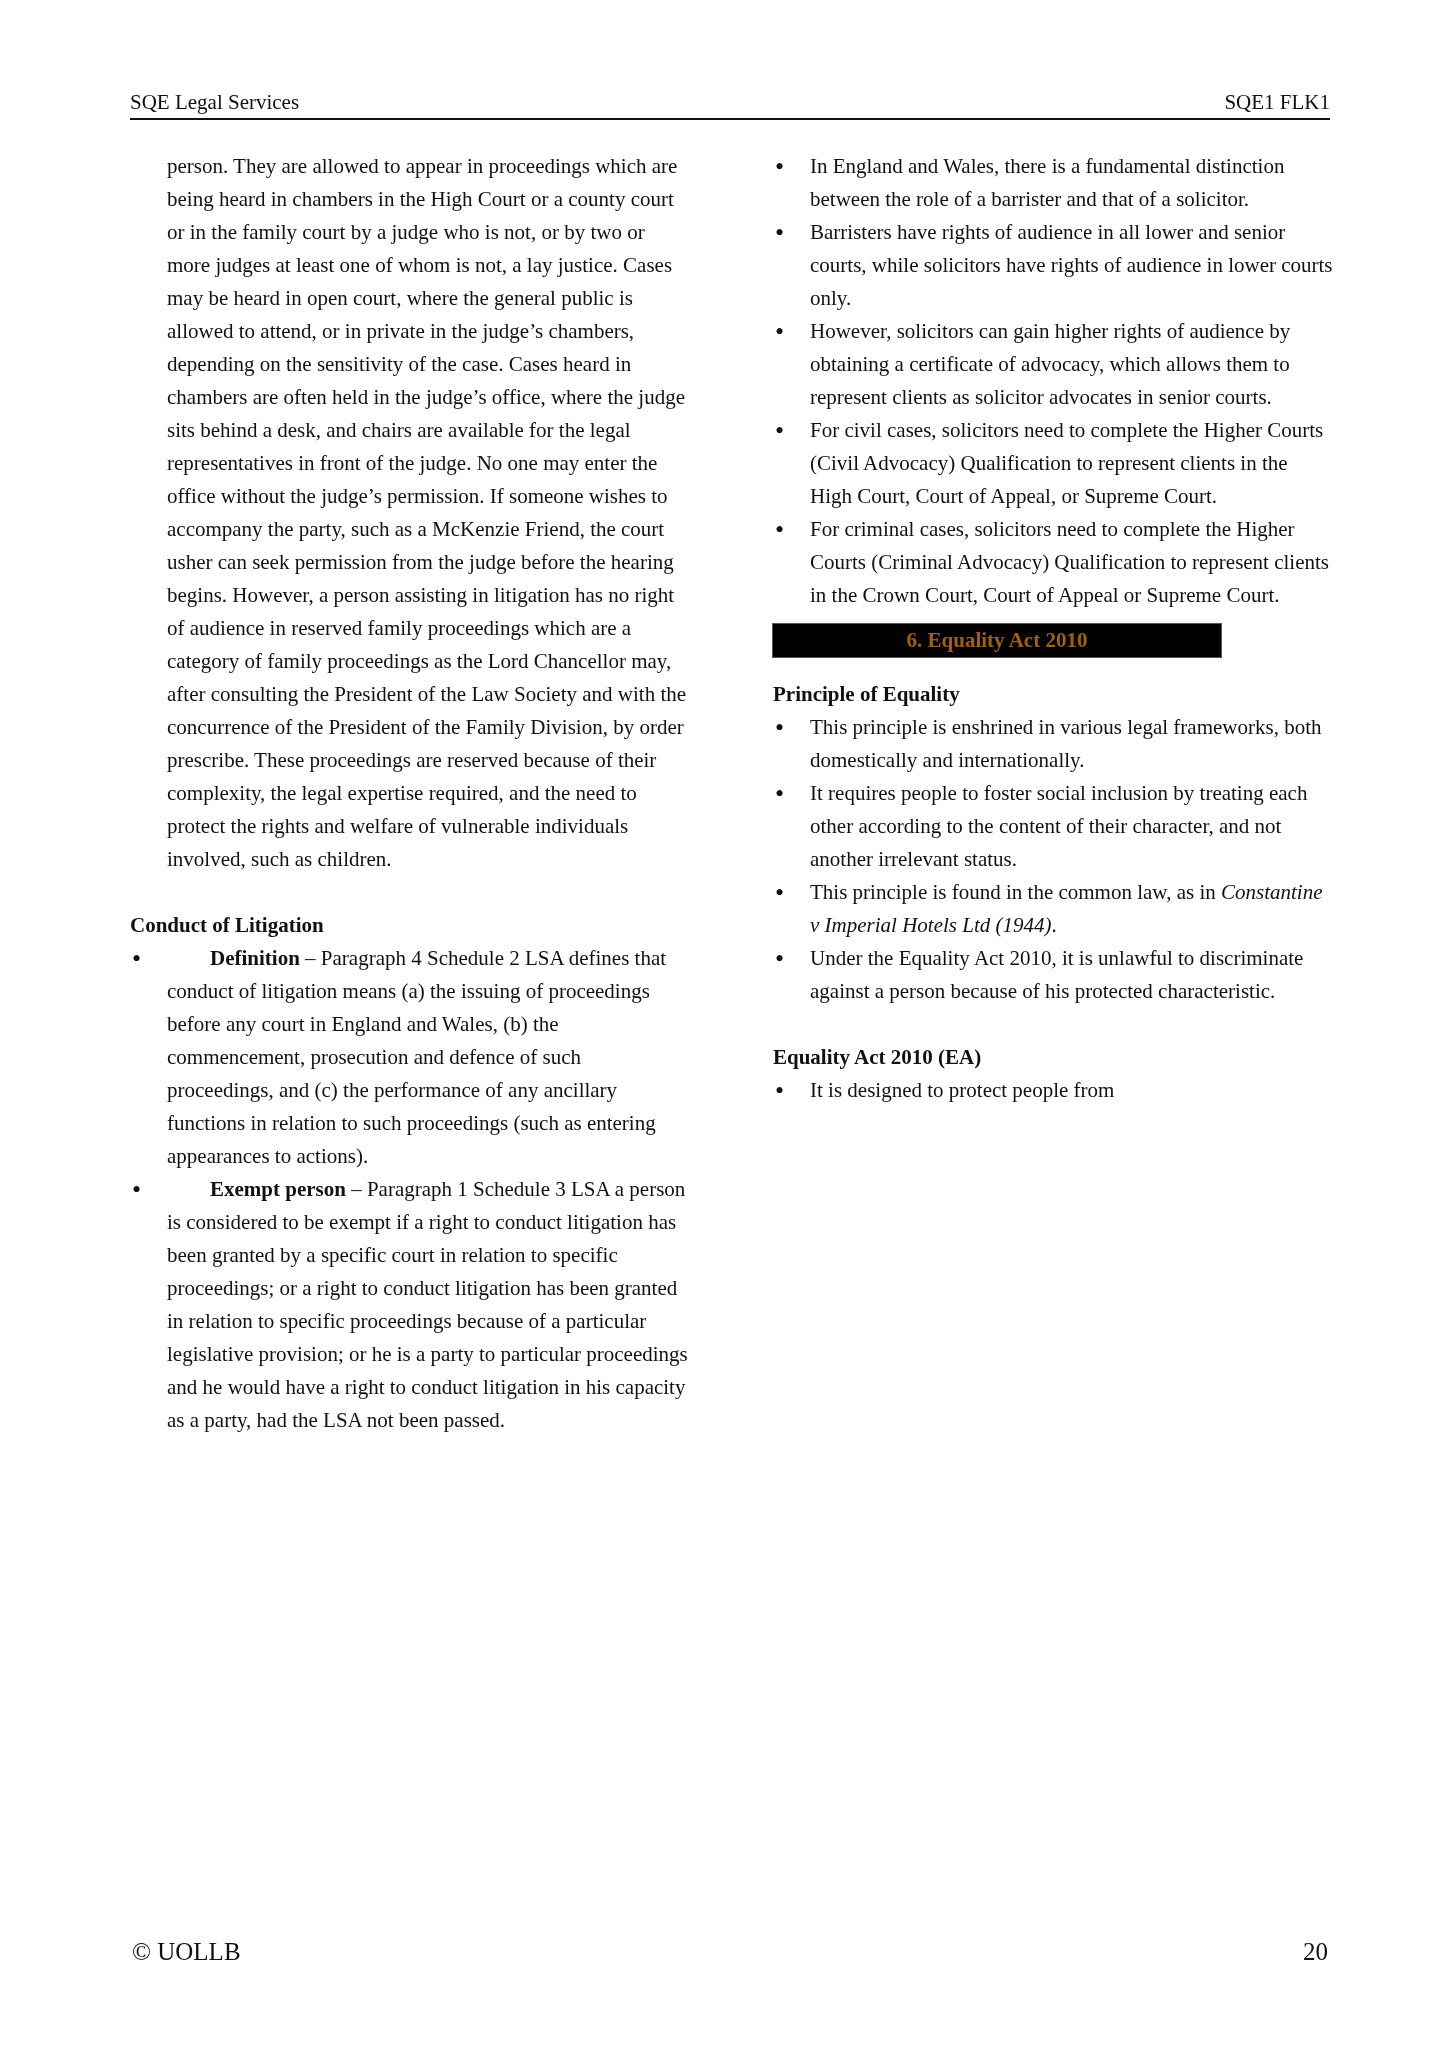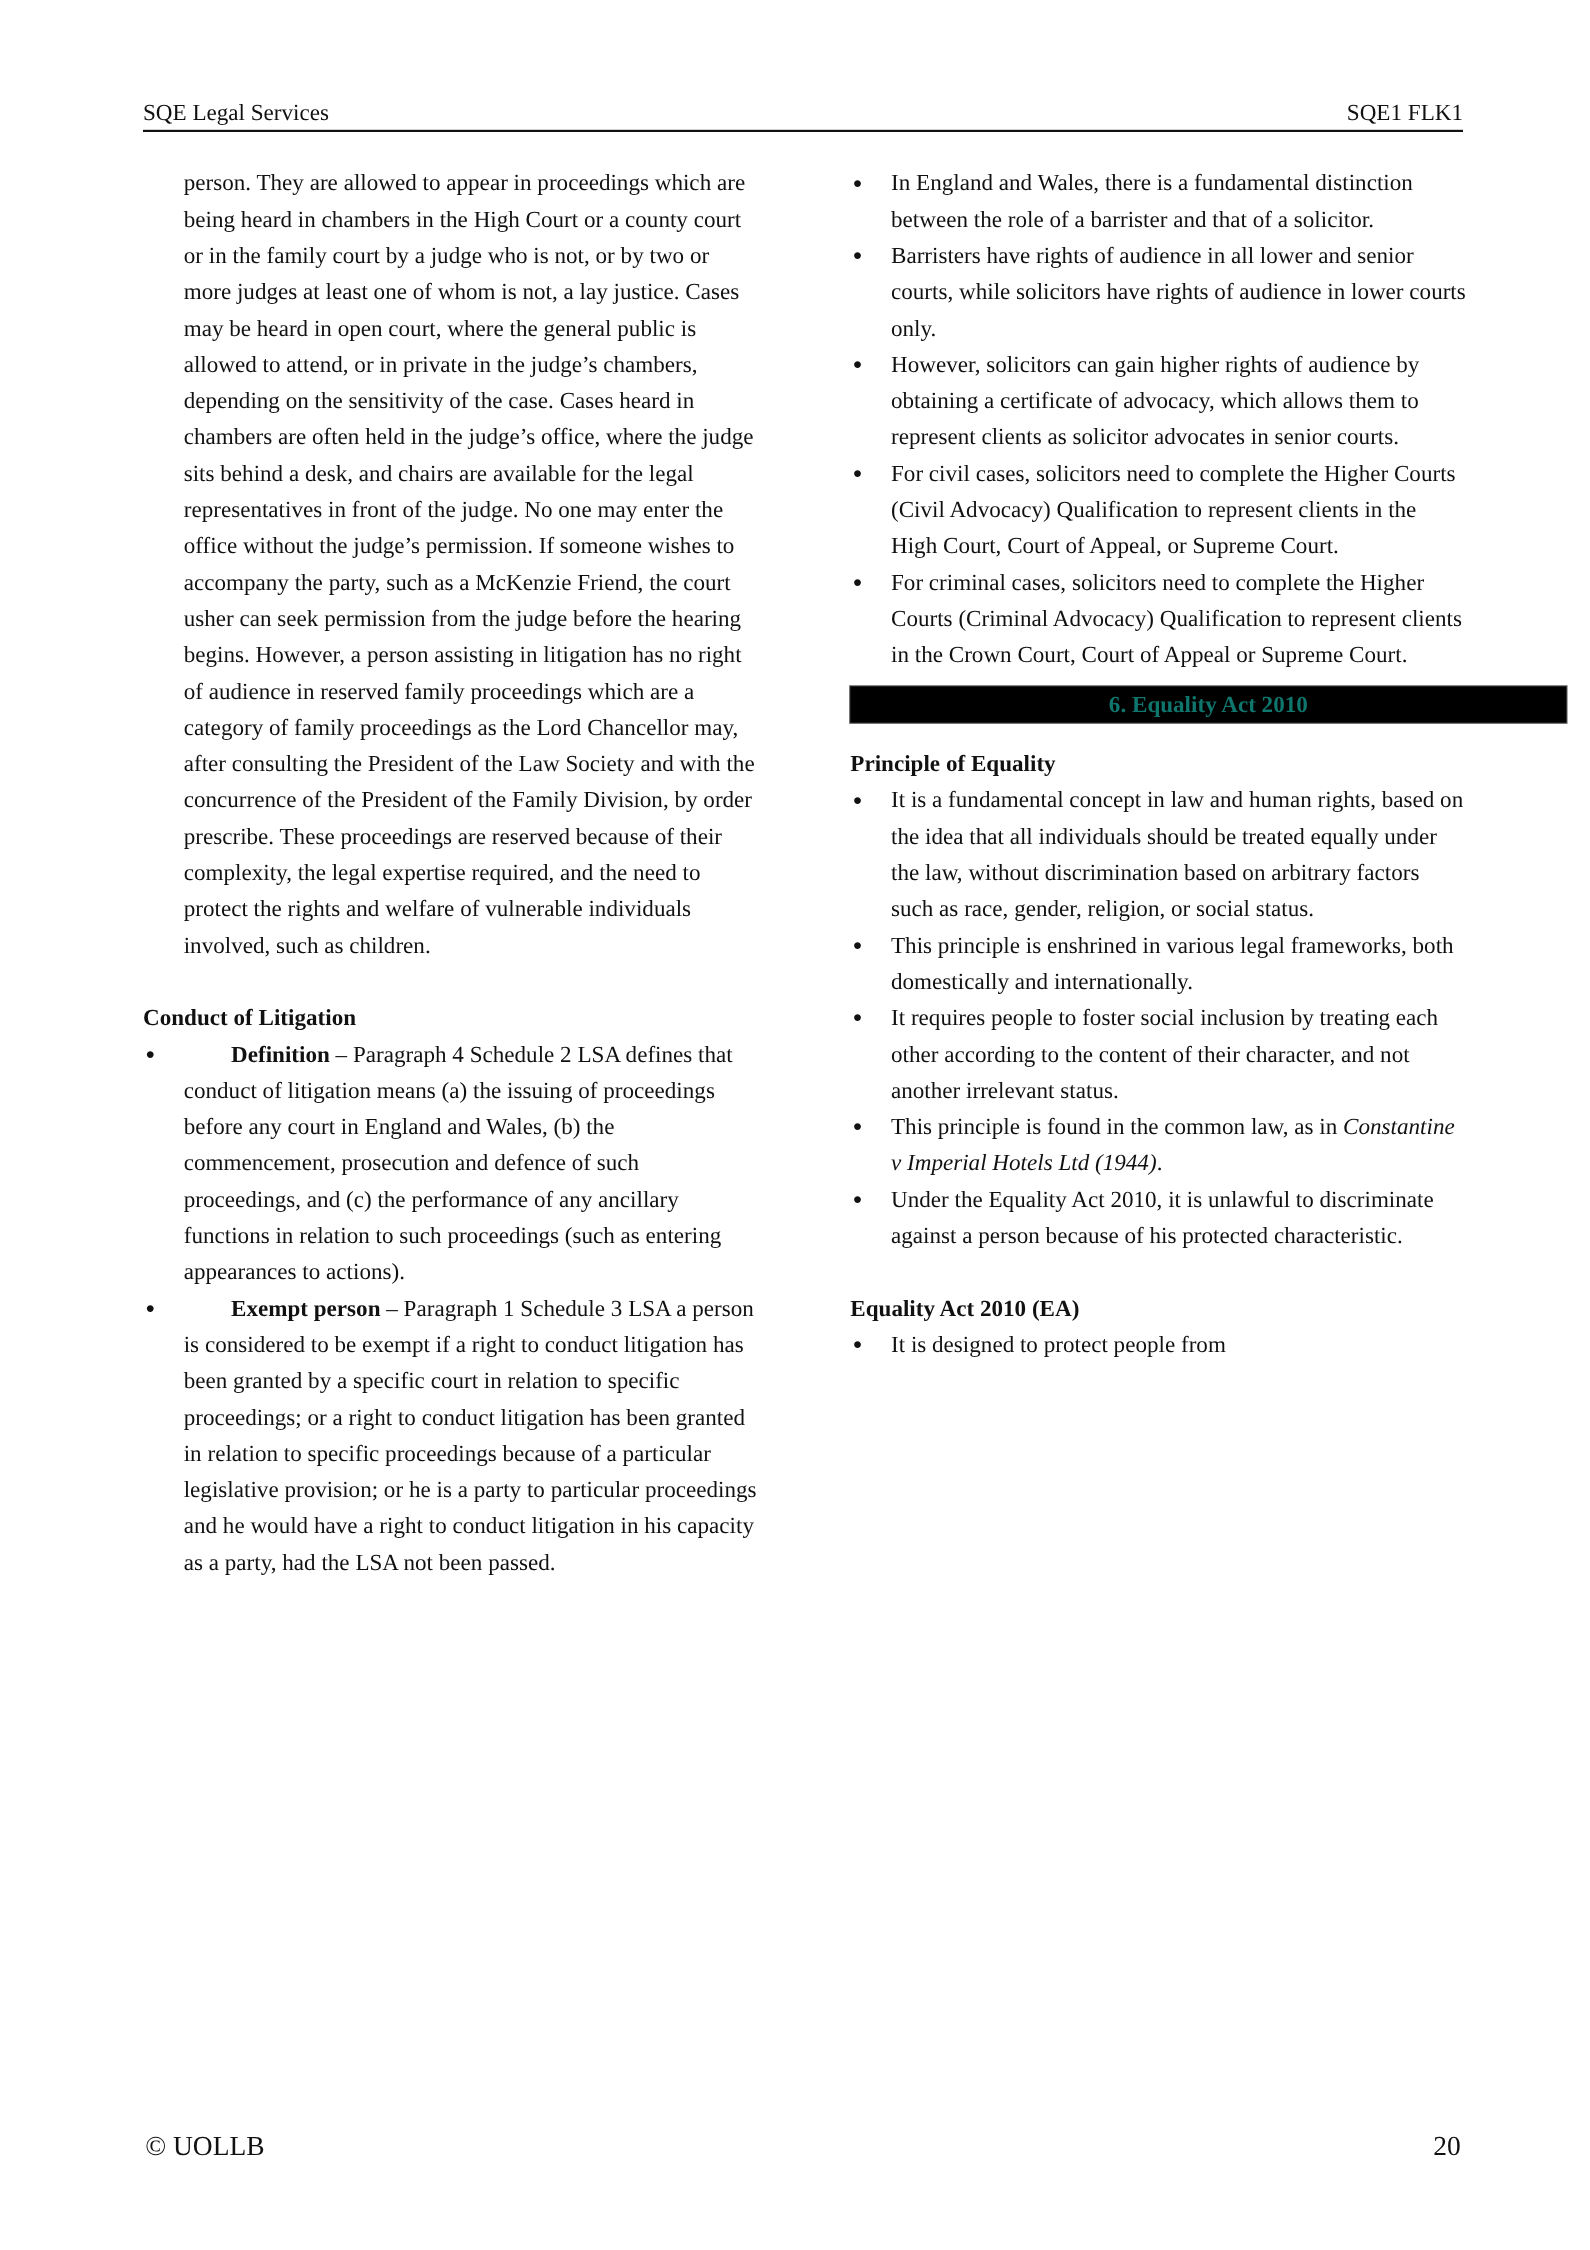--- a/index.html
+++ b/index.html
@@ -20,22 +20,22 @@
   p { margin: 0; }
   .indent { padding-left: 37px; }
   .heading { font-weight: bold; margin: 0; }
   .gap { height: 33px; }
   ul.bullets { list-style: none; margin: 0; padding: 0; }
   ul.bullets li { position: relative; padding-left: 37px; }
   ul.bullets li::before {
     content: "\2022"; position: absolute; left: 2px; top: 0; font-size: 26px;
   }
   .section-bar {
-    background: #000; color: #0f766e; font-weight: bold; text-align: center;
-    width: 651px; height: 33px; line-height: 33px; margin: 12px 0 21px 0;
+    background: #000; color: #a16207; font-weight: bold; text-align: center;
+    width: 448px; height: 33px; line-height: 33px; margin: 12px 0 21px 0;
     box-shadow: 0 0 0 1px #555;
   }
   .running-footer {
     position: absolute; left: 132px; top: 1938px; width: 1196px;
     display: flex; justify-content: space-between; font-size: 25px;
   }
   b { font-weight: bold; margin-left: 43px; }
   i { font-style: italic; }
 </style>
 </head>
@@ -62,21 +62,20 @@
     <li>Barristers have rights of audience in all lower and senior courts, while solicitors have rights of audience in lower courts only.</li>
     <li>However, solicitors can gain higher rights of audience by obtaining a certificate of advocacy, which allows them to represent clients as solicitor advocates in senior courts.</li>
     <li>For civil cases, solicitors need to complete the Higher Courts (Civil Advocacy) Qualification to represent clients in the High Court, Court of Appeal, or Supreme Court.</li>
     <li>For criminal cases, solicitors need to complete the Higher Courts (Criminal Advocacy) Qualification to represent clients in the Crown Court, Court of Appeal or Supreme Court.</li>
   </ul>
 
   <div class="section-bar">6. Equality Act 2010</div>
 
   <p class="heading">Principle of Equality</p>
   <ul class="bullets">
-    <li>It is a fundamental concept in law and human rights, based on the idea that all individuals should be treated equally under the law, without discrimination based on arbitrary factors such as race, gender, religion, or social status.</li>
     <li>This principle is enshrined in various legal frameworks, both domestically and internationally.</li>
     <li>It requires people to foster social inclusion by treating each other according to the content of their character, and not another irrelevant status.</li>
     <li><span>This principle is found in the common law, as in </span><i>Constantine v Imperial Hotels Ltd (1944)</i><span>.</span></li>
     <li>Under the Equality Act 2010, it is unlawful to discriminate against a person because of his protected characteristic.</li>
   </ul>
 
   <div class="gap"></div>
   <p class="heading">Equality Act 2010 (EA)</p>
   <ul class="bullets">
     <li>It is designed to protect people from</li>

